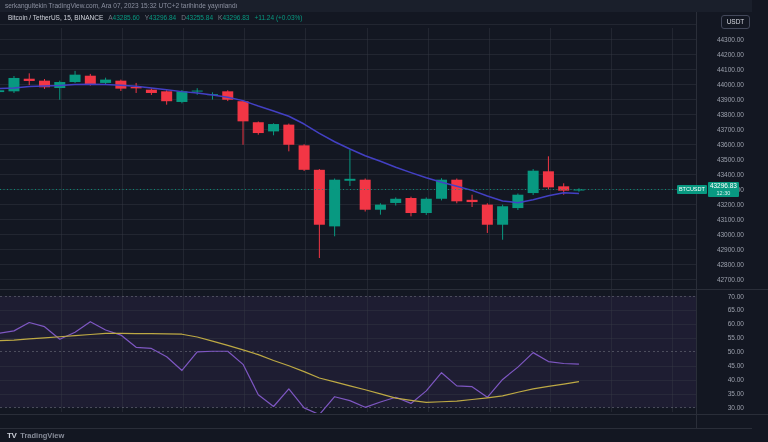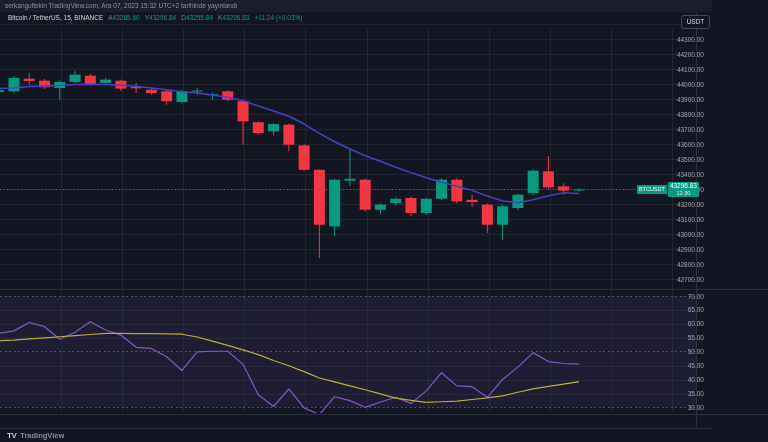--- a/index.html
+++ b/index.html
@@ -1,17 +1,17 @@
 <!DOCTYPE html>
 <html><head>
 <meta charset="utf-8">
 <style>
   html,body{margin:0;padding:0;background:#131722;}
   body{width:768px;height:442px;overflow:hidden;font-family:"Liberation Sans",sans-serif;}
-  #root{position:relative;width:712px;height:442px;background:#131722;}
+  #root{position:relative;width:712px;height:442px;background:#131722;padding-left:40px;}
   .attribution{position:absolute;top:0;left:0;right:0;height:12px;background:#1a1f2b;color:#8b90a0;
     font-size:6.5px;line-height:12px;padding-left:5px;box-sizing:border-box;white-space:nowrap;}
   #chart-svg{position:absolute;top:0;left:0;}
   .legend{position:absolute;top:14px;left:8px;font-size:6.5px;color:#d1d4dc;white-space:nowrap;z-index:5;}
   .legend .lbl{color:#787b86;margin-left:5px;}
   .legend .val{color:#089981;}
   .legend .chg{color:#089981;margin-left:5px;}
   .usdt-btn{position:absolute;top:15px;right:2px;width:27px;height:12px;line-height:12px;text-align:center;
     color:#d8dbe2;font-size:6.5px;border:1px solid #43485a;border-radius:3px;background:#131722;z-index:6;}
   .axis-label{position:absolute;right:8px;font-size:6.5px;color:#9ca1ad;line-height:7px;white-space:nowrap;}

